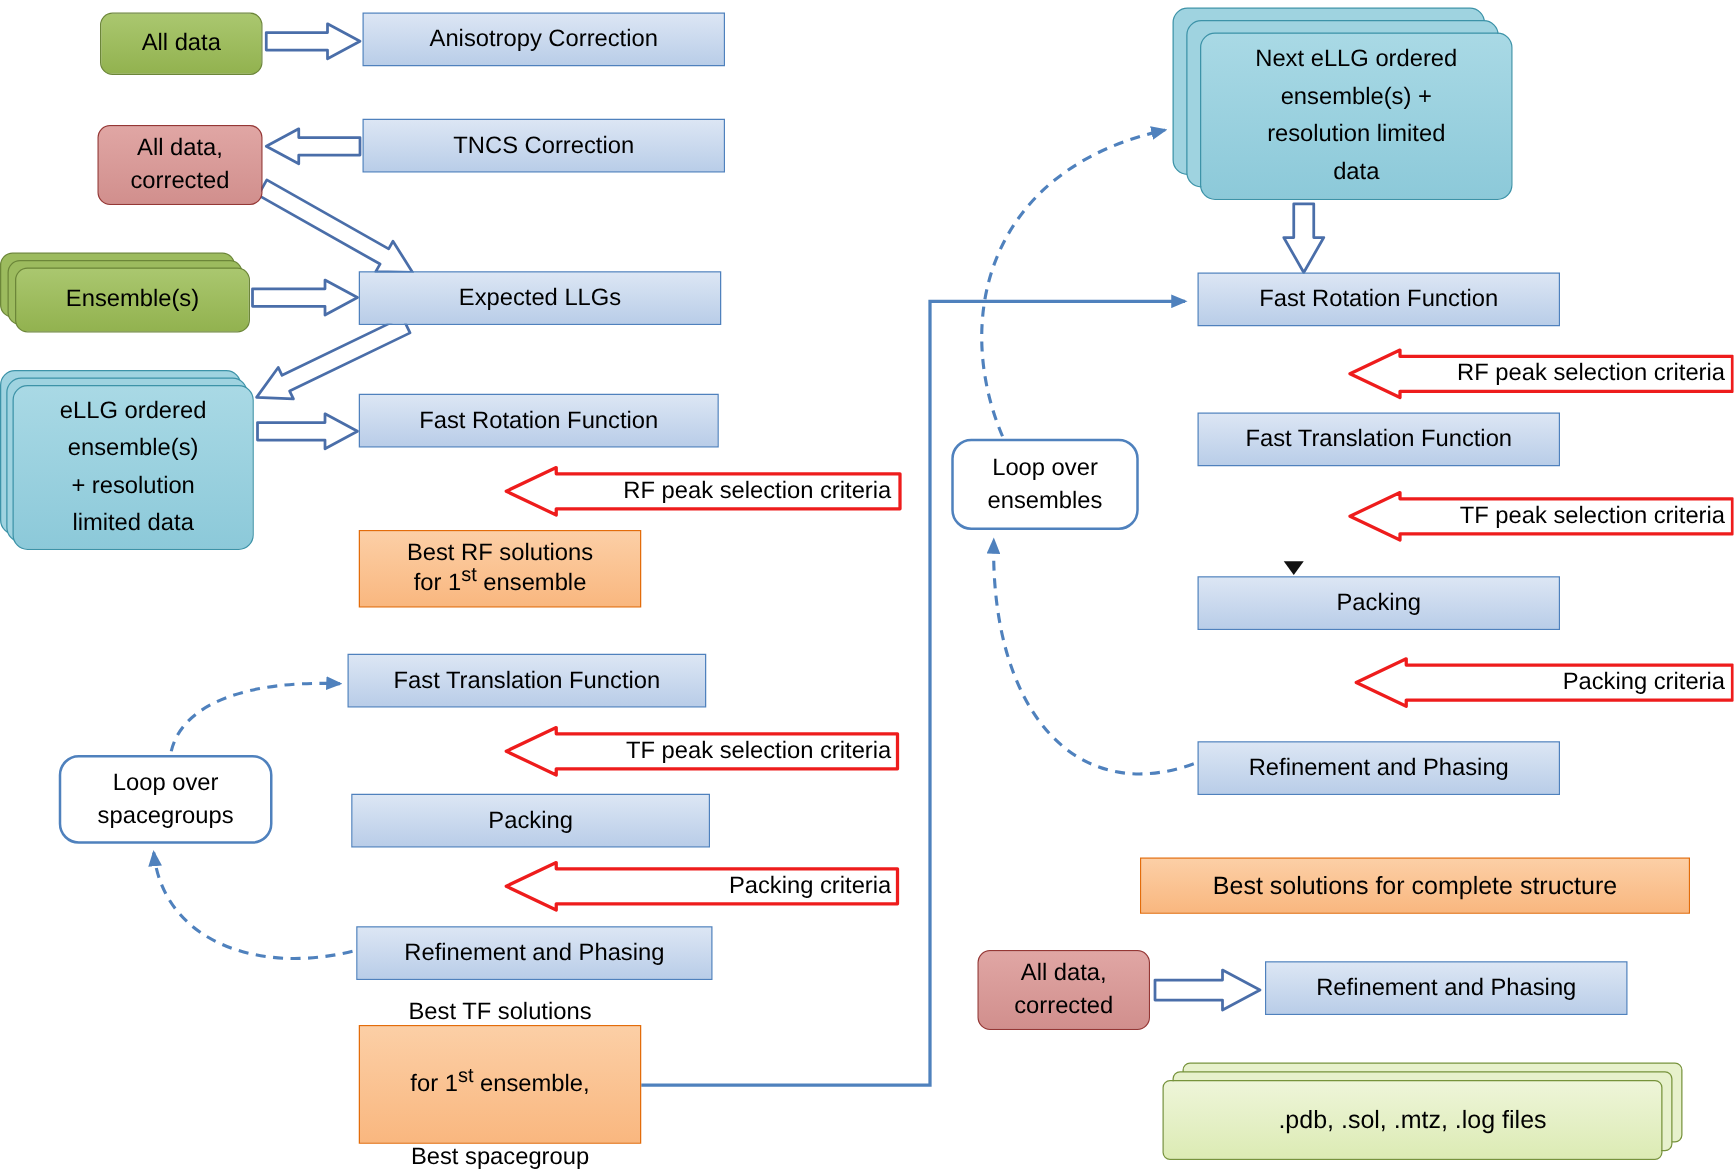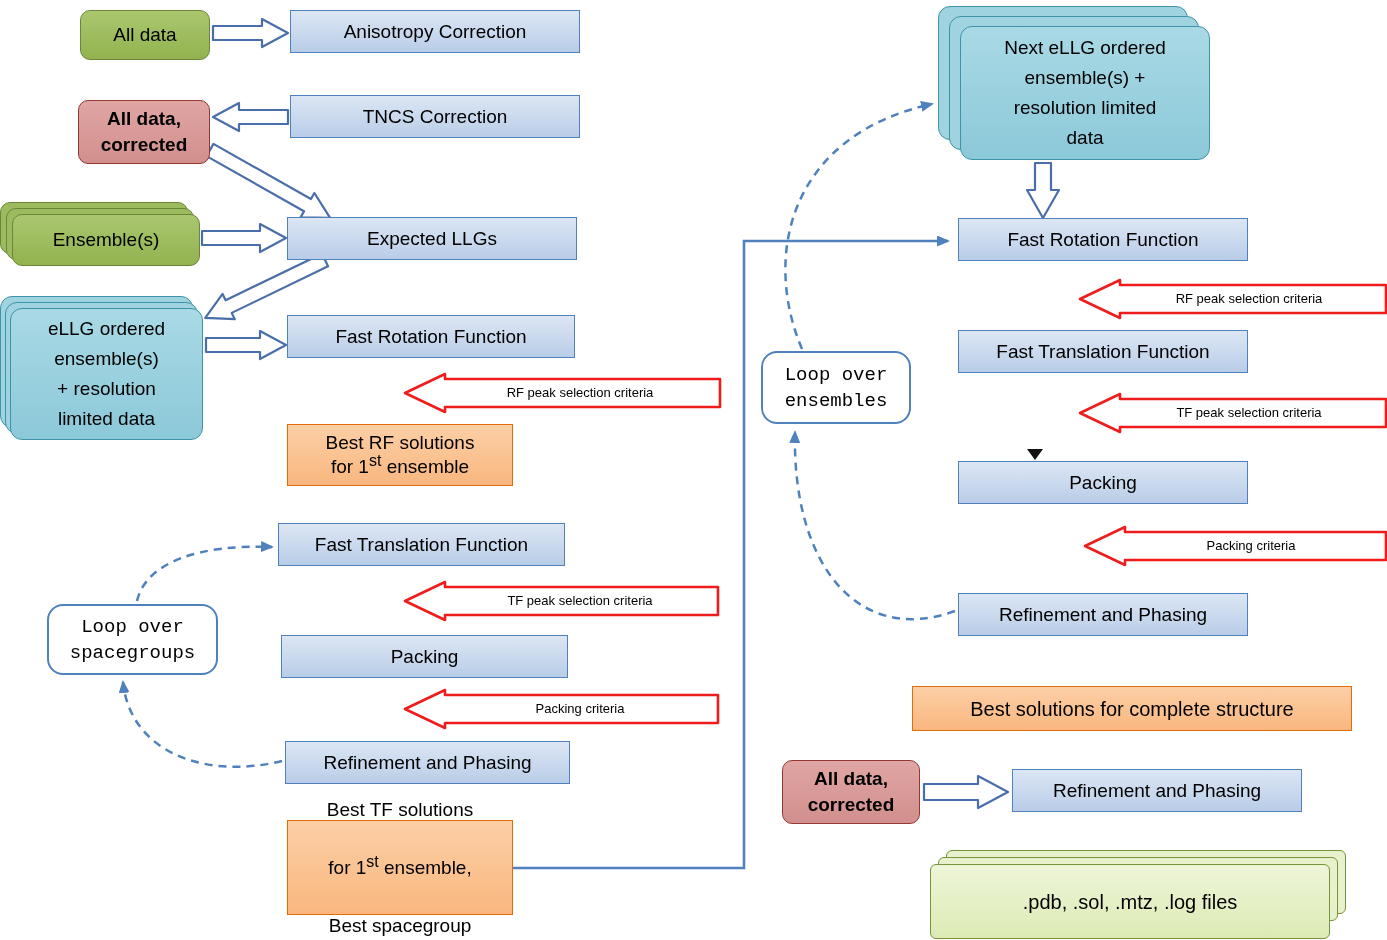--- a/index.html
+++ b/index.html
@@ -3,32 +3,32 @@
 <meta charset="utf-8">
 <style>
   html,body{margin:0;padding:0;background:#ffffff;}
   body{font-family:"Liberation Sans",sans-serif;color:#000;}
   #canvas{position:relative;width:1387px;height:940px;background:#ffffff;overflow:hidden;}
   #wires{position:absolute;left:0;top:0;width:1387px;height:940px;}
   .box{position:absolute;display:flex;flex-direction:column;align-items:center;justify-content:center;
        text-align:center;font-size:19px;line-height:24px;box-sizing:border-box;z-index:2;}
   .blue{background:linear-gradient(180deg,#dce6f4,#b9cde8);border:1.6px solid #4f81bd;}
   .green{background:linear-gradient(180deg,#aac76f,#92b24f);border:1.8px solid #6c8639;border-radius:10px;justify-content:center;}
-  .pink{background:linear-gradient(180deg,#e0a6a4,#d18f8d);border:1.8px solid #953735;border-radius:10px;line-height:26px;font-weight:bold;}
+  .pink{background:linear-gradient(180deg,#e0a6a4,#d18f8d);border:1.8px solid #953735;border-radius:10px;line-height:26px;}
   .teal{background:linear-gradient(180deg,#a9d9e5,#8cc9d9);border:1.8px solid #3d93a8;border-radius:12px;line-height:30px;}
   .orange{background:linear-gradient(180deg,#fccfa6,#f9b77f);border:1.6px solid #e36c0a;}
-  .loopbox{background:#ffffff;border:2.2px solid #4f81bd;border-radius:16px;line-height:26px;font-family:Liberation Mono, monospace;}
+  .loopbox{background:#ffffff;border:2.2px solid #4f81bd;border-radius:16px;line-height:26px;}
   .files{background:linear-gradient(180deg,#eef5d9,#dcebb4);border:1.8px solid #77933c;border-radius:6px;font-size:20px;}
   .big{font-size:20px;}
   .bt{line-height:28px;gap:30px;}
   .layer{position:absolute;box-sizing:border-box;z-index:1;}
   .teal-l{background:#9fd3e0;border:1.8px solid #3d93a8;border-radius:12px;}
   .green-l{background:#9cbb5e;border:1.8px solid #6c8639;border-radius:10px;}
   .files-l{background:#e7f1cc;border:1.8px solid #77933c;border-radius:6px;}
-  .arrow-label{position:absolute;text-align:center;font-size:13px;line-height:24px;z-index:3;}
+  .arrow-label{position:absolute;text-align:right;font-size:19px;line-height:24px;z-index:3;}
   sup{font-size:16px;line-height:0;}
   .ln{display:block;}
 </style>
 </head>
 <body>
 
 <div id="canvas">
 
   <svg id="wires" viewBox="0 0 1387 940">
     <defs>
@@ -185,17 +185,17 @@
     <span class="ln">All data,</span>
     <span class="ln">corrected</span>
   </div>
 
   <div class="box blue" style="left:1012px;top:769px;width:290px;height:43px">
     <span class="ln">Refinement and Phasing</span>
   </div>
 
   <div class="layer files-l" style="left:946px;top:850px;width:400px;height:64px"></div>
   <div class="layer files-l" style="left:938px;top:857px;width:400px;height:64px"></div>
-  <div class="box files" style="left:930px;top:864px;width:400px;height:75px">
+  <div class="box files" style="left:930px;top:864px;width:400px;height:64px">
     <span class="ln">.pdb, .sol, .mtz, .log files</span>
   </div>
 
 </div>
 
 </body></html>

